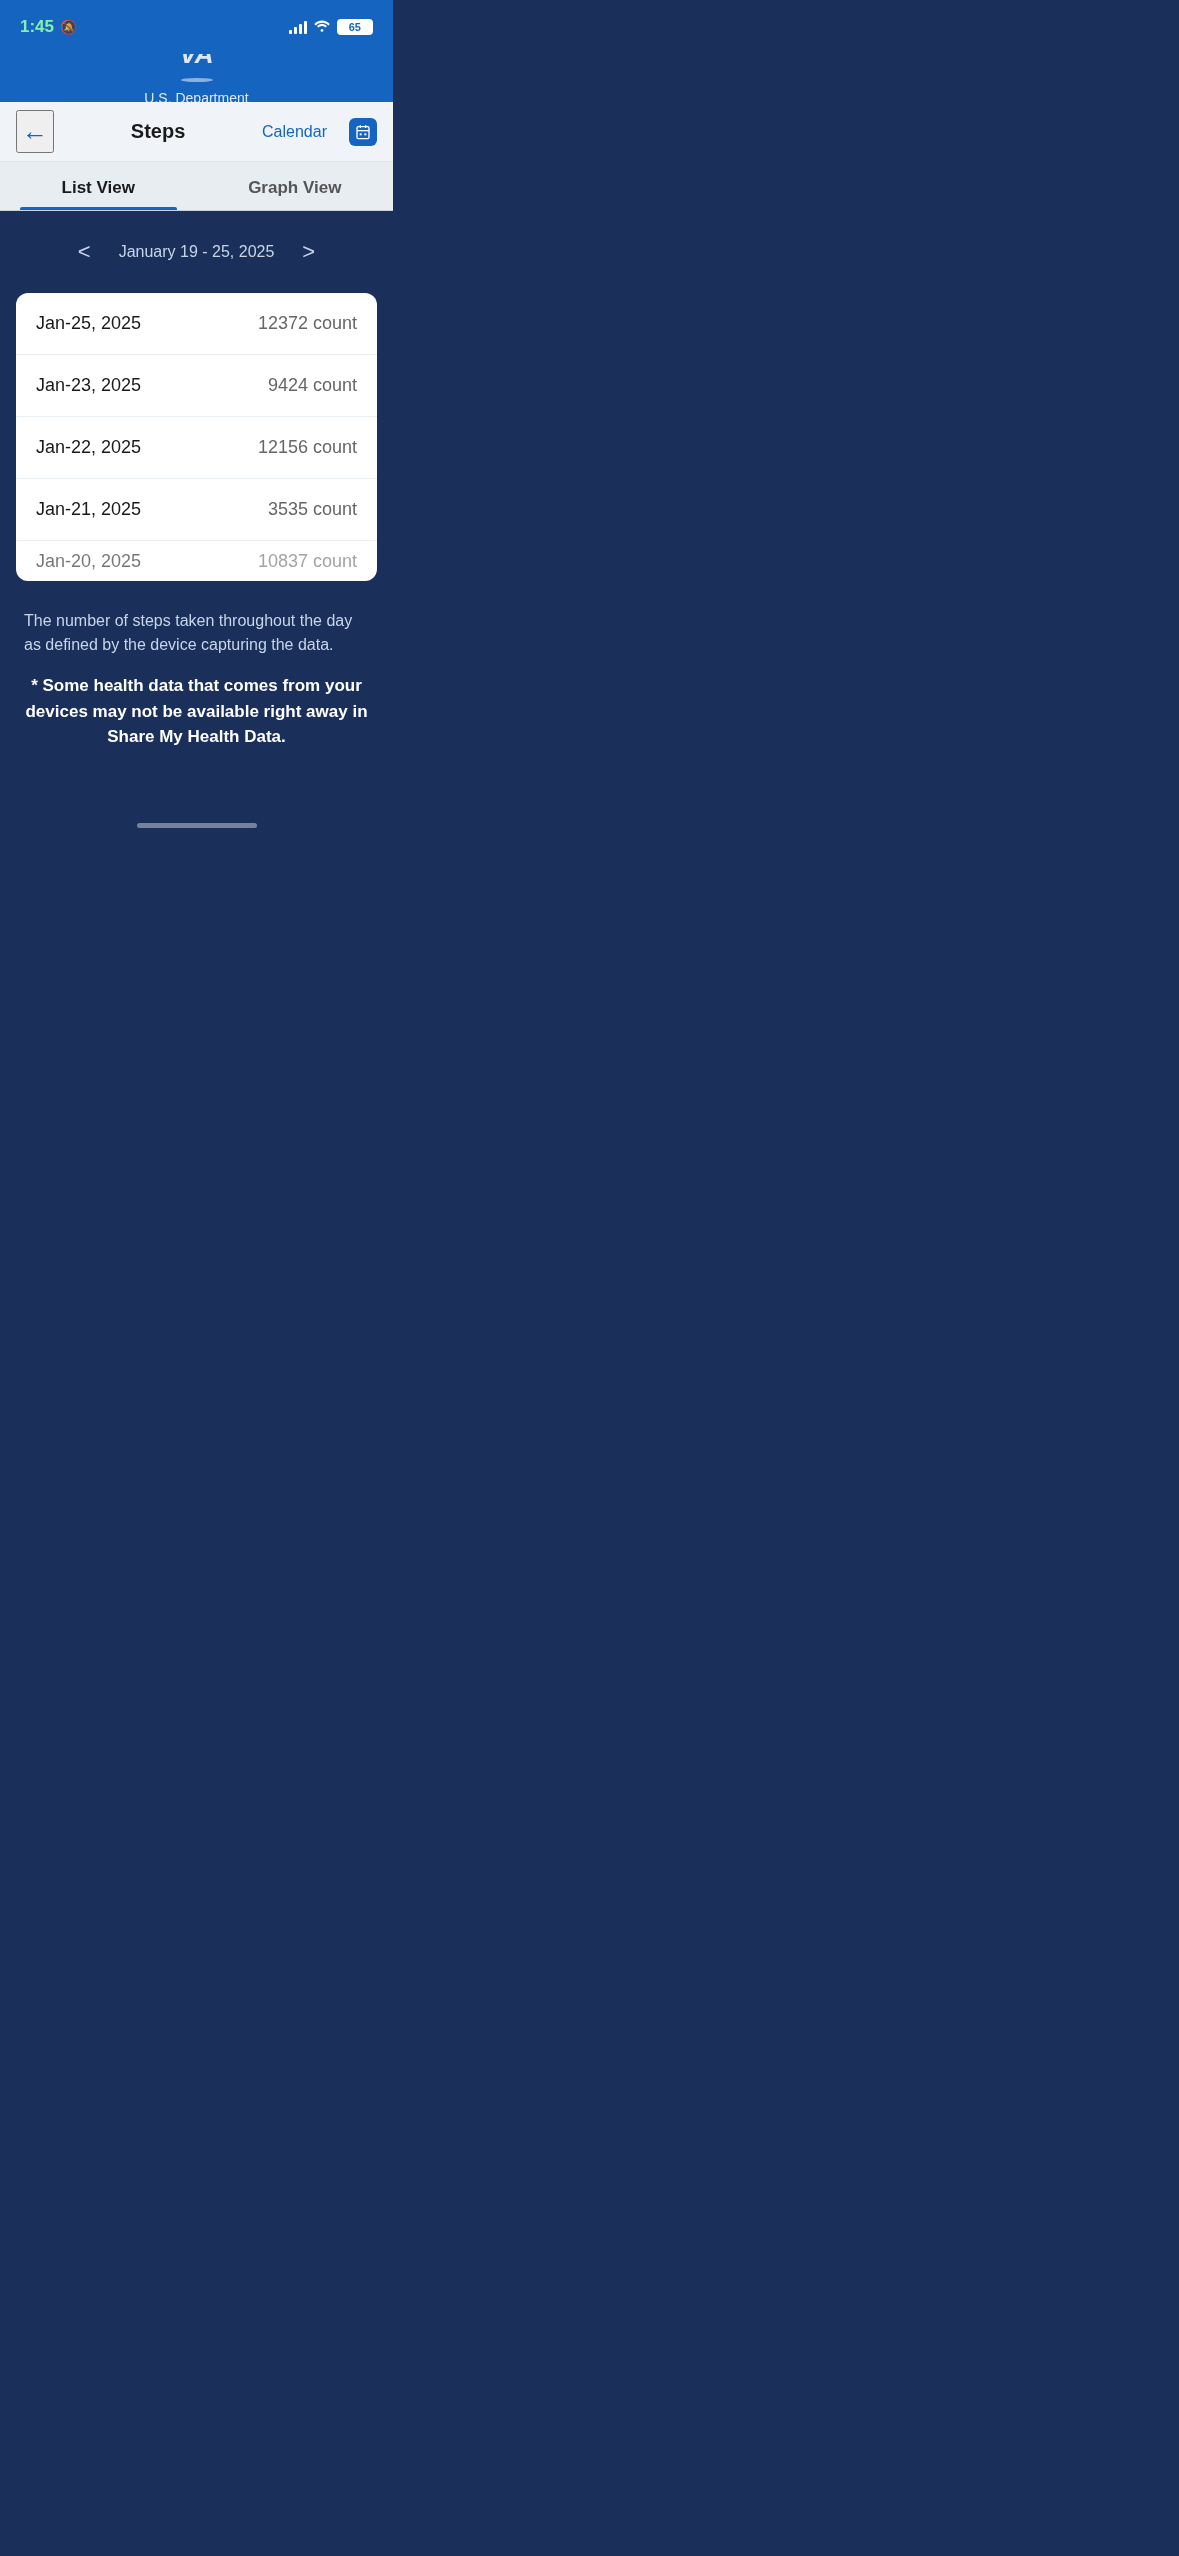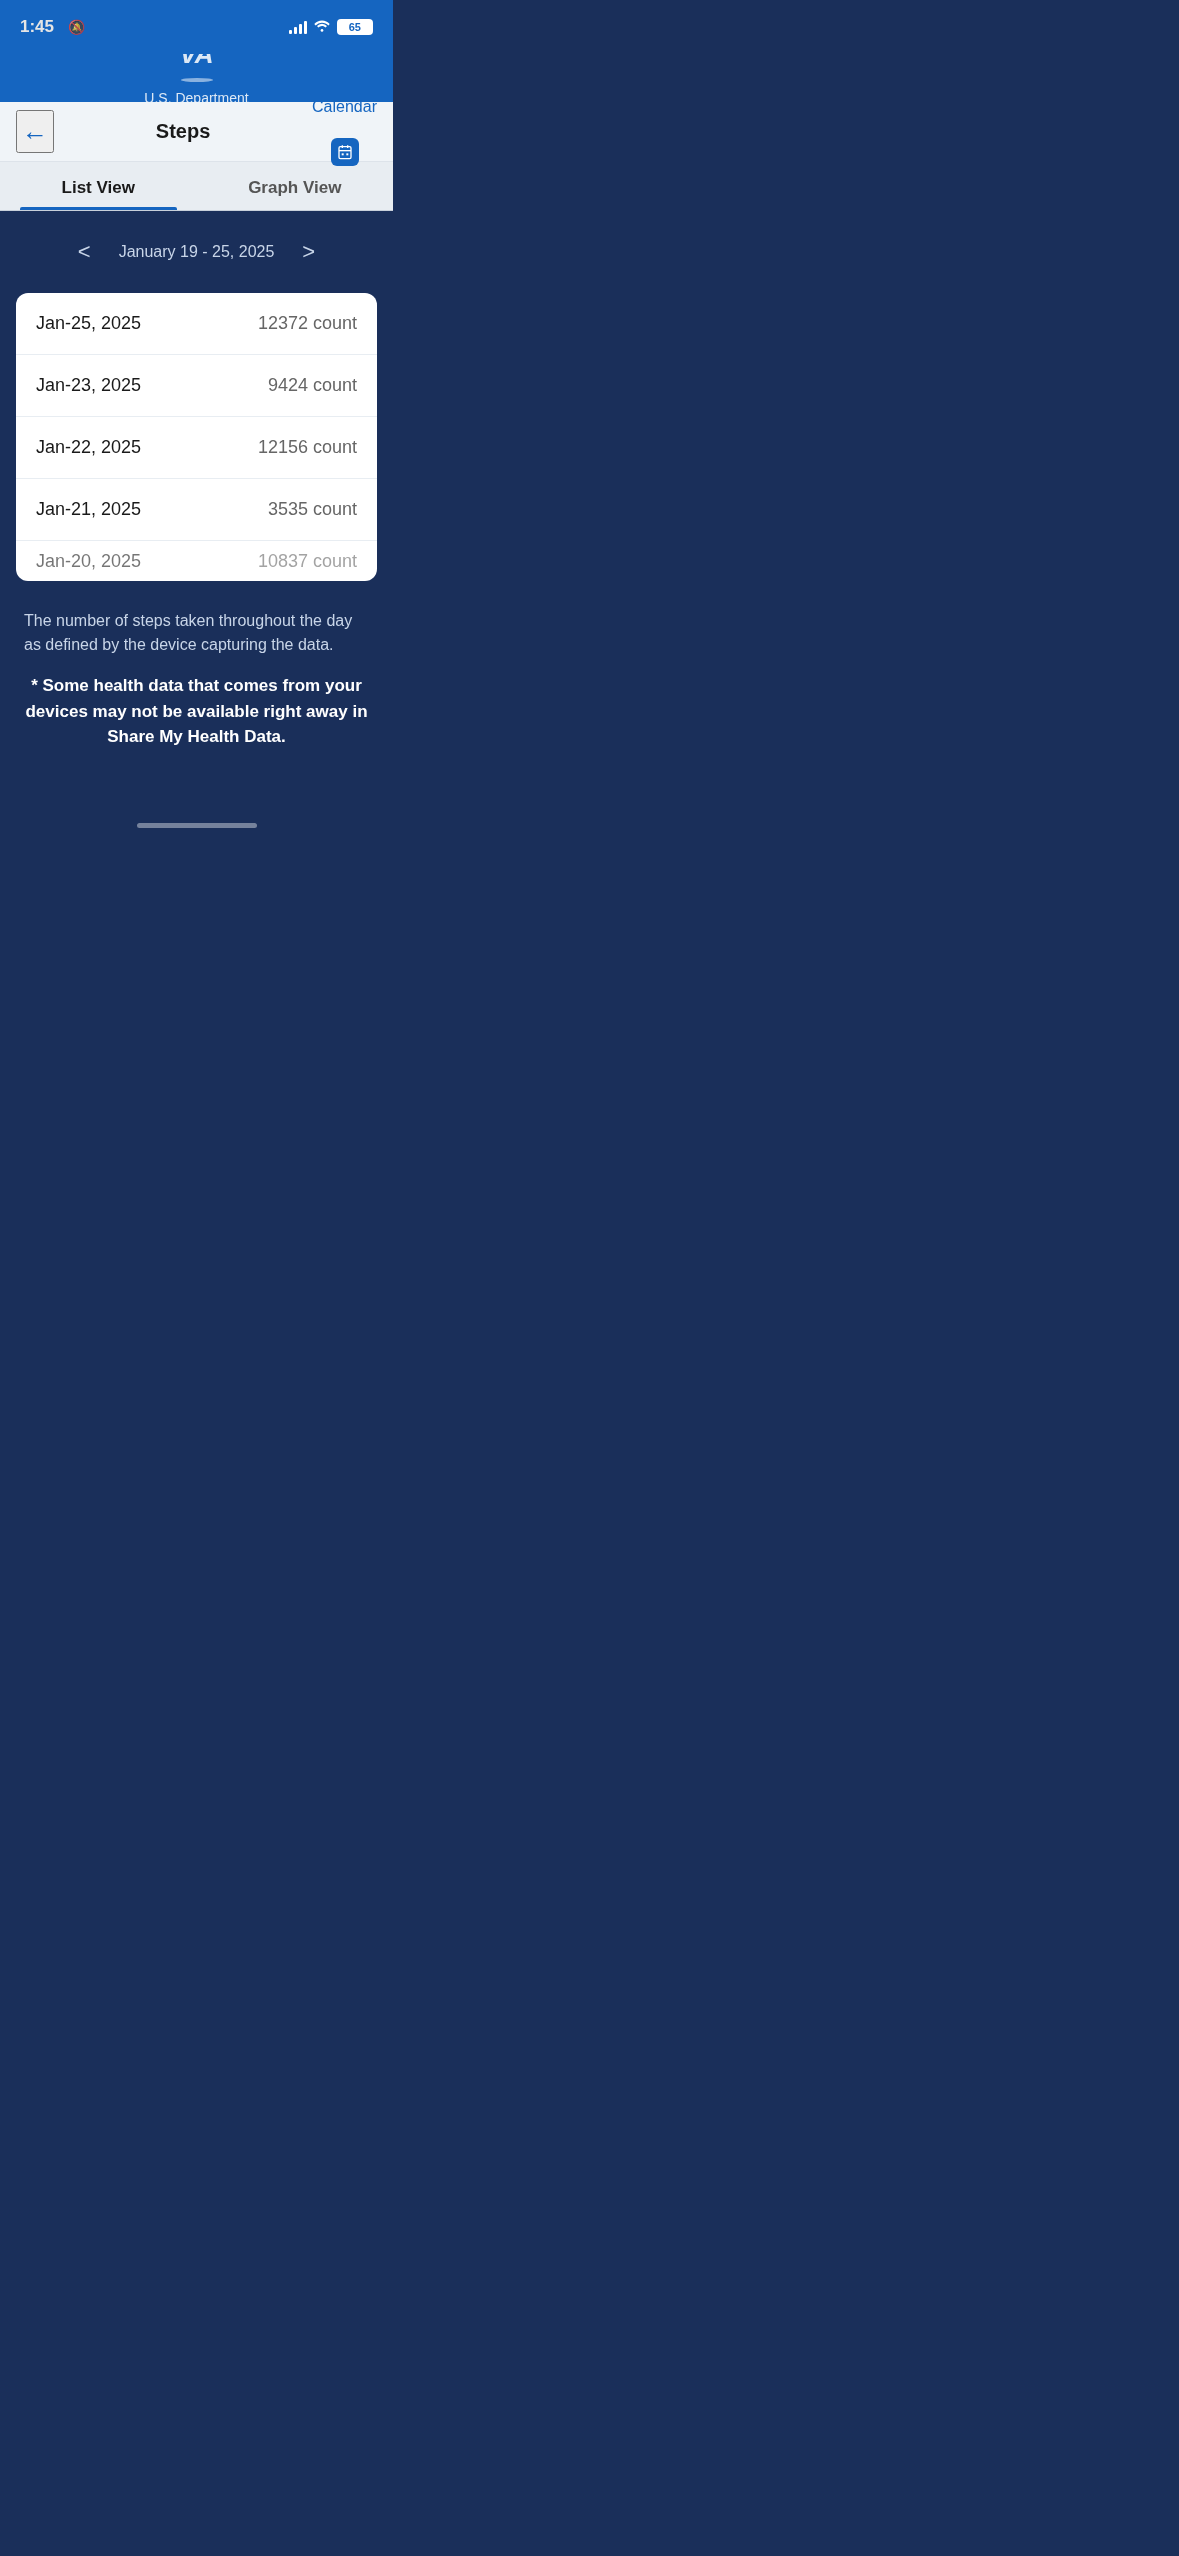--- a/index.html
+++ b/index.html
@@ -21,26 +21,26 @@
     .status-bar {
       background: #1565c0;
       height: 54px;
       display: flex;
       align-items: center;
       justify-content: space-between;
       padding: 0 20px;
     }
 
     .status-time {
-      color: #e5e5e5;
+      color: #86efac;
       font-size: 17px;
       font-weight: 600;
       display: flex;
       align-items: center;
-      gap: 14px;
+      gap: 6px;
     }
 
     .status-icons {
       display: flex;
       align-items: center;
       gap: 6px;
     }
 
     .signal-bars {
       display: flex;
@@ -138,21 +138,20 @@
     }
 
     .calendar-button {
       display: flex;
       align-items: center;
       gap: 22px;
       color: #1565c0;
       font-size: 16px;
       font-weight: 500;
       cursor: pointer;
-      flex-direction: column;
     }
 
     .calendar-icon-box {
       width: 28px;
       height: 28px;
       border-radius: 6px;
       background: #1565c0;
       display: flex;
       align-items: center;
       justify-content: center;

